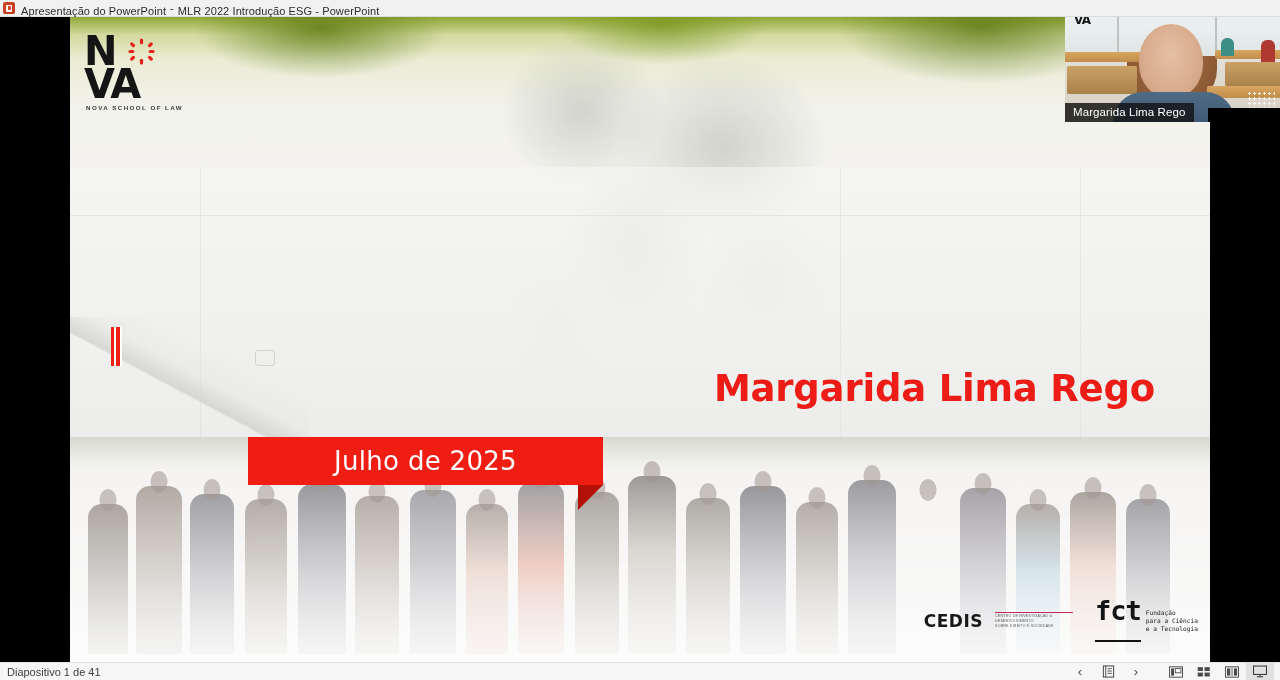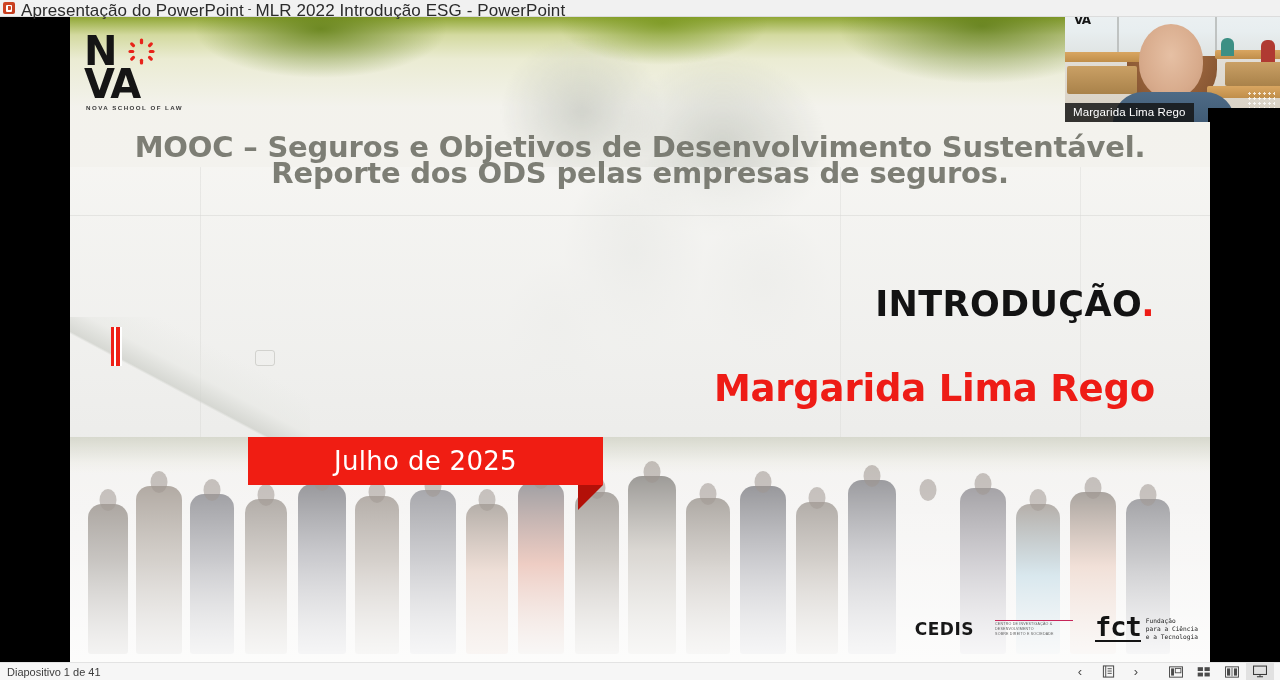--- a/index.html
+++ b/index.html
@@ -29,21 +29,21 @@
   #ppt-icon::after {
     content: ""; position: absolute; left: 3px; top: 2.5px;
     width: 6px; height: 7px; background: #fff; border-radius: 1px;
   }
   #ppt-icon::before {
     content: ""; position: absolute; left: 4.5px; top: 4px;
     width: 3px; height: 4px; background: #d24726; border-radius: 0 1px 1px 0;
     z-index: 2;
   }
   .tb-text {
-    font-size: 17px; color: #2b2b2b; white-space: nowrap;
+    font-size: 11px; color: #2b2b2b; white-space: nowrap;
     letter-spacing: .1px;
     margin-top: 6px;
   }
   .tb-sep { font-size: 11px; color: #2b2b2b; padding: 0 4px; }
 
   
   #stage {
     position: absolute; left: 0; top: 17px; width: 1280px; height: 645px;
     background: #000; overflow: hidden;
   }
@@ -192,40 +192,40 @@
     width: 0; height: 0;
     border-left: 25px solid #b31008;
     border-bottom: 25px solid transparent;
   }
 
   
   #footer-logos {
     position: absolute; right: 12px; bottom: 20px; z-index: 9;
     display: flex; align-items: center; gap: 22px;
   }
-  .cedis { display: flex; align-items: center; gap: 21px; }
+  .cedis { display: flex; align-items: center; gap: 12px; }
   .cedis-word {
     font-family: "DejaVu Sans", sans-serif;
     font-weight: 700; font-size: 17px; color: #181818; letter-spacing: .5px;
   }
   .cedis-tag {
     width: 78px; height: 17px; position: relative;
     border-top: 1.2px solid #c7265a;
     display: flex; flex-direction: column; justify-content: center;
   }
   .cedis-tag i {
     display: block; font-style: normal; font-size: 3.6px;
     color: #5d5d5d; letter-spacing: .2px; line-height: 5px;
   }
   .fct { display: flex; align-items: center; gap: 5px; }
   .fct-mark {
     font-family: "DejaVu Sans Mono", monospace;
     font-weight: 700; font-size: 27px; color: #141414;
     line-height: 24px; letter-spacing: -1px;
-    border-bottom: 2.5px solid #141414; padding-bottom: 1px;
+    border-bottom: 2.5px solid #141414; padding-bottom: 17px;
   }
   .fct-words {
     font-family: "DejaVu Sans Mono", monospace;
     font-size: 6.2px; line-height: 8px; color: #232323;
   }
 
   
   #webcam {
     position: absolute; right: 0; top: 0; width: 215px; height: 122px;
     overflow: hidden; z-index: 35;
@@ -372,27 +372,23 @@
               <rect x="23.1" y="4.4" width="3.6" height="6.2" rx="1.7" transform="rotate(45 24.9 7.5)"></rect>
             </g>
           </svg>
         </div>
         <div class="nova-row">
           <span class="nova-letter">VA</span>
         </div>
         <div class="nova-sub">NOVA SCHOOL OF LAW</div>
       </div>
 
-      <div id="slide-title">MOOC – Seguros e Objetivos de Desenvolvimento Sustentável. Reporte dos ODS pelas empresas de seguros.</div>
 
       <div id="red-bars"></div>
 
-      <div id="heading-intro">
-        <span>INTRODUÇÃO</span><span class="dot">.</span>
-      </div>
 
       <div id="heading-author">Margarida Lima Rego</div>
 
       <div id="date-ribbon">
         <span>Julho de 2025</span>
       </div>
       <div id="ribbon-fold"></div>
 
       <div id="footer-logos">
         <div class="cedis">

